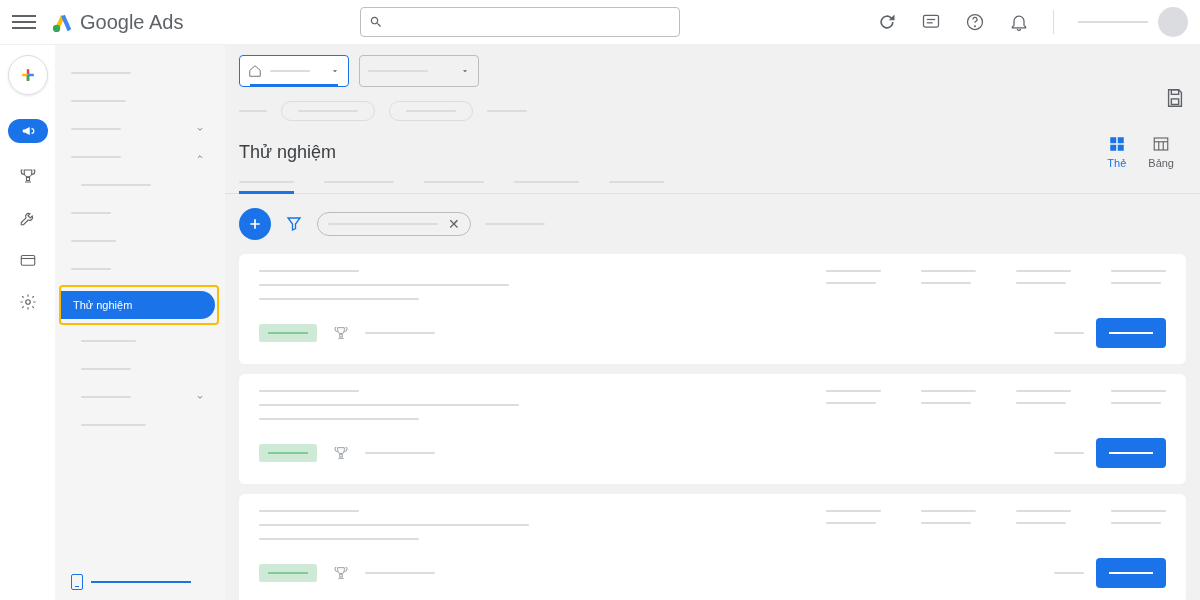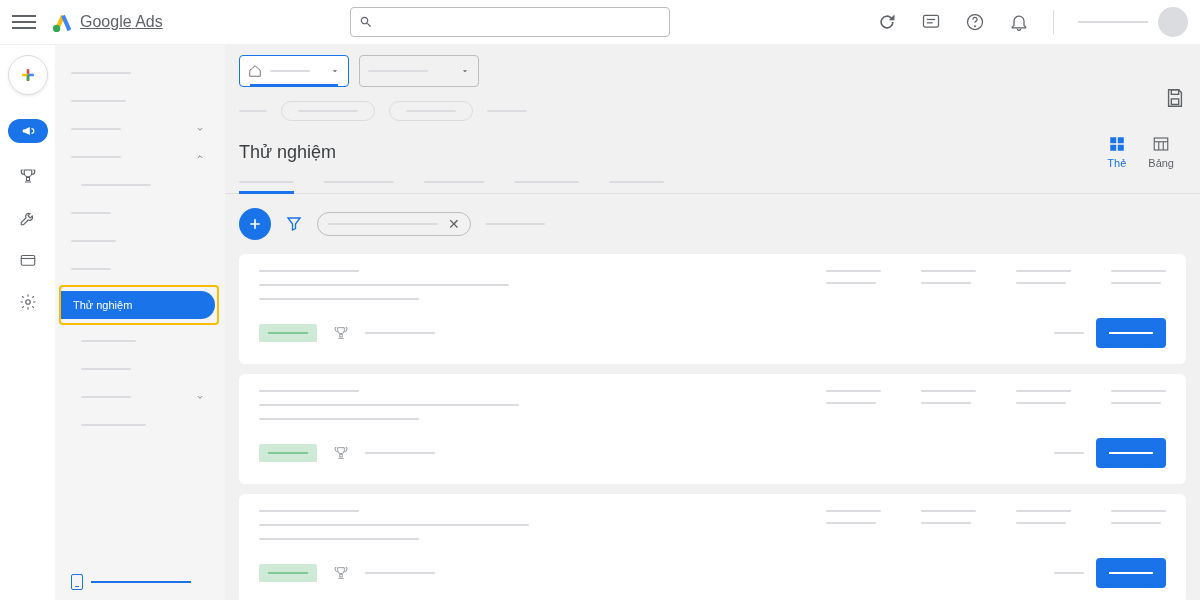--- a/index.html
+++ b/index.html
@@ -4,21 +4,21 @@
 <style>
 * { margin: 0; padding: 0; box-sizing: border-box; font-family: Arial, sans-serif; }
 body { width: 1200px; height: 600px; overflow: hidden; background: #fff; }
 
 
 .header { height: 45px; display: flex; align-items: center; padding: 0 12px; border-bottom: 1px solid #f0f0f0; }
 .hamburger { width: 24px; height: 24px; cursor: pointer; display: flex; flex-direction: column; justify-content: center; gap: 4px; margin-right: 16px; }
 .hamburger span { height: 2px; background: #5f6368; }
 .logo-area { display: flex; align-items: center; gap: 6px; }
 .logo-svg { width: 22px; height: 22px; }
-.logo-text { font-size: 16px; color: #5f6368; text-decoration: underline; }
+.logo-text { font-size: 20px; color: #5f6368; }
 .logo-text b { font-weight: 500; color: #5f6368; }
 .search-wrap { flex: 1; display: flex; justify-content: center; }
 .search-box { width: 320px; height: 30px; border: 1px solid #bdbdbd; border-radius: 4px; display: flex; align-items: center; padding: 0 8px; }
 .search-box svg { width: 14px; height: 14px; fill: #5f6368; }
 .header-actions { display: flex; align-items: center; gap: 24px; margin-left: 20px; }
 .header-icon { width: 20px; height: 20px; fill: none; stroke: #5f6368; stroke-width: 1.5; cursor: pointer; }
 .divider-v { width: 1px; height: 24px; background: #dadce0; }
 .user-chip { display: flex; align-items: center; gap: 10px; }
 .user-line { width: 70px; height: 2px; background: #dadce0; }
 .avatar { width: 30px; height: 30px; border-radius: 50%; background: #dadce0; }

